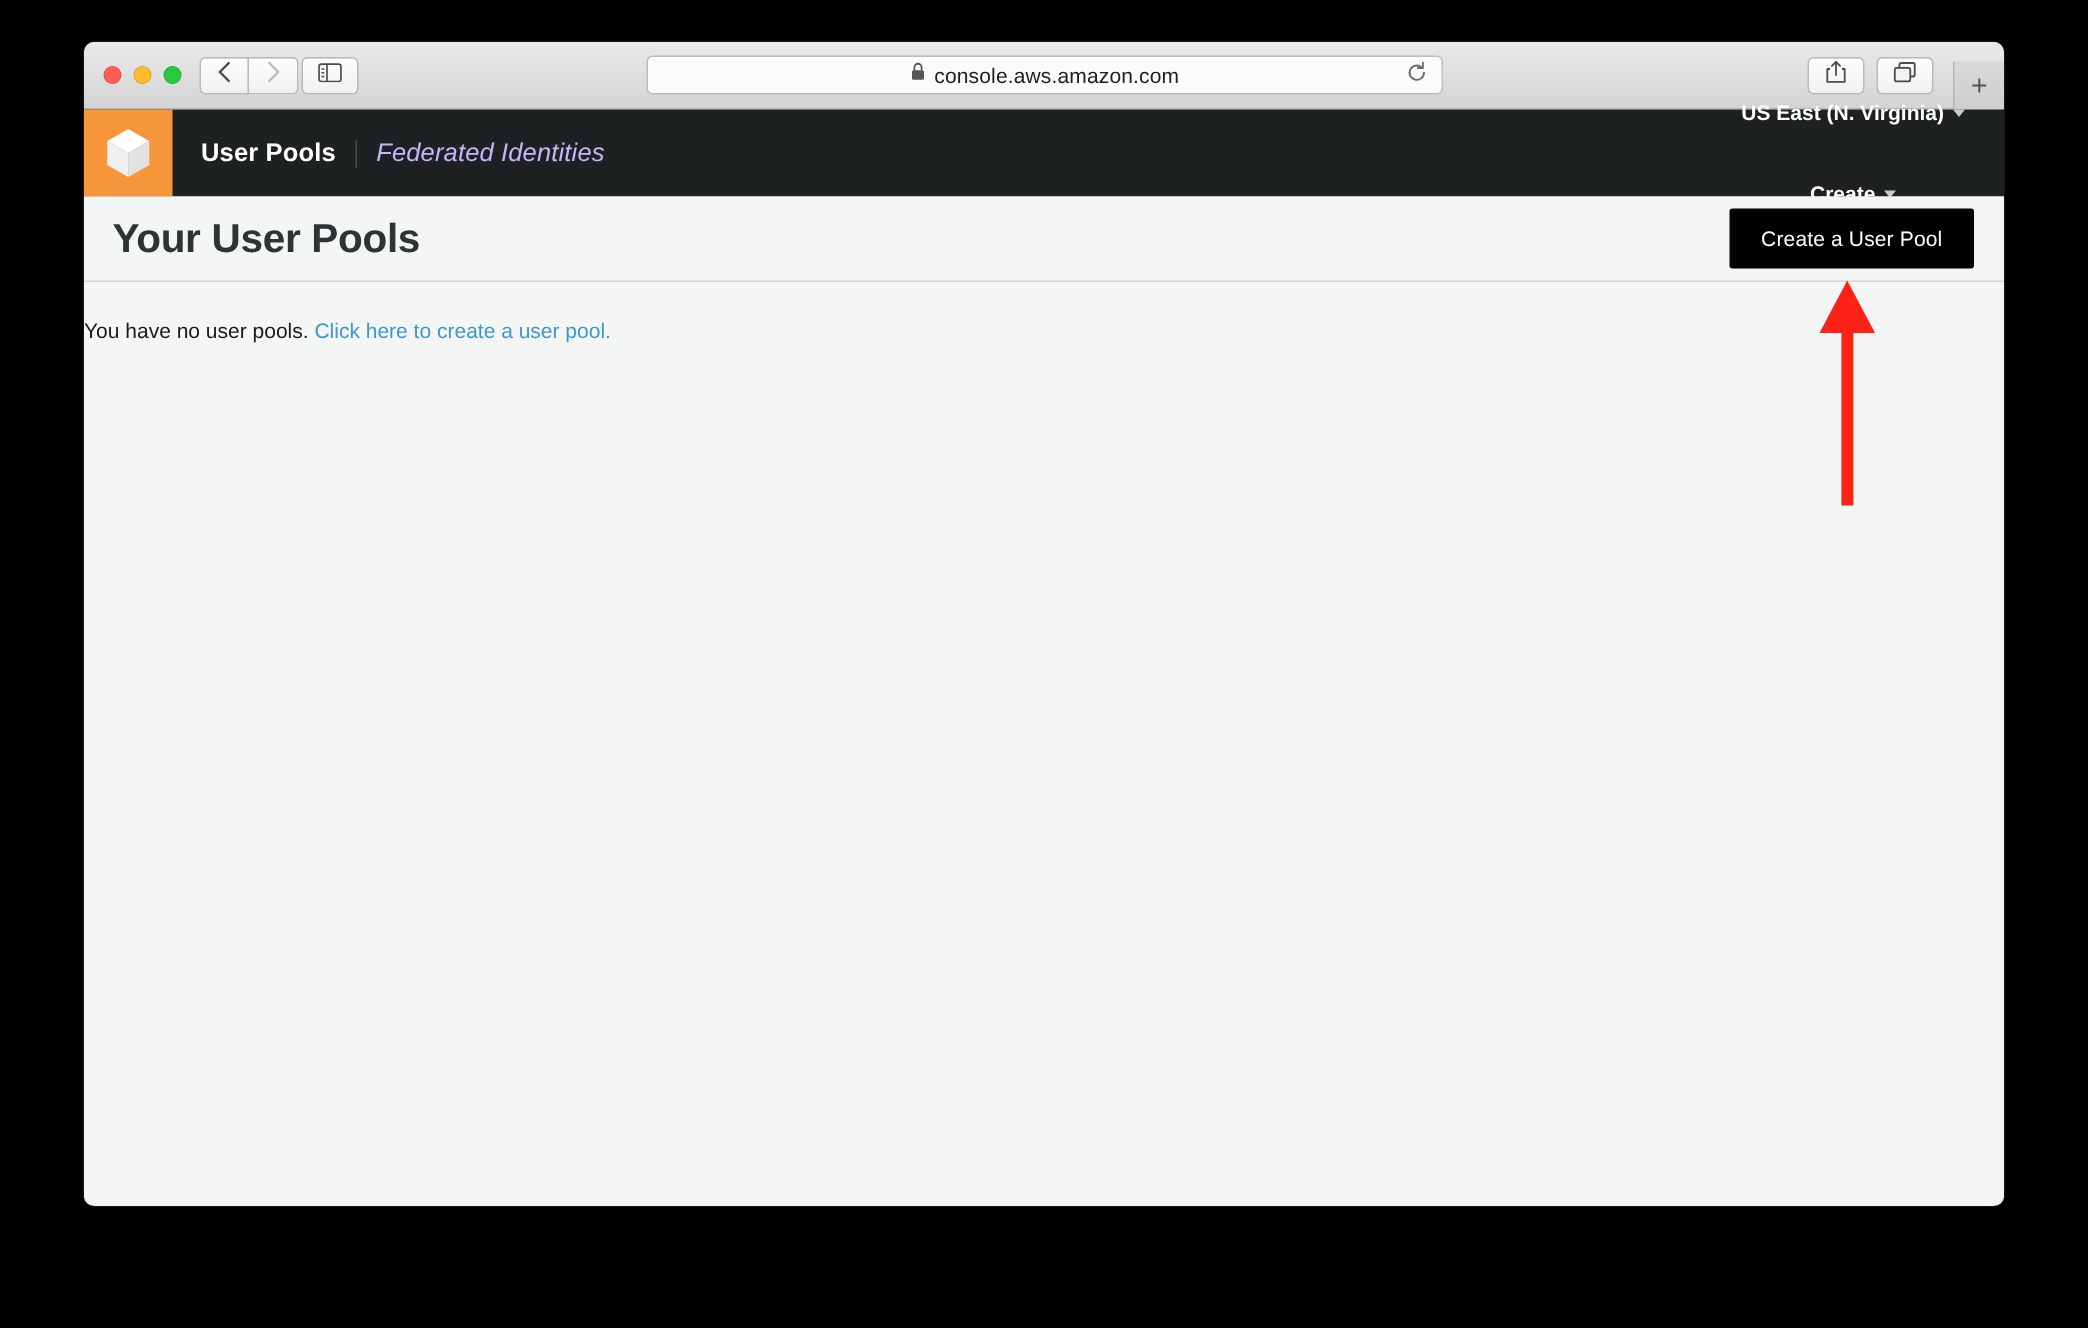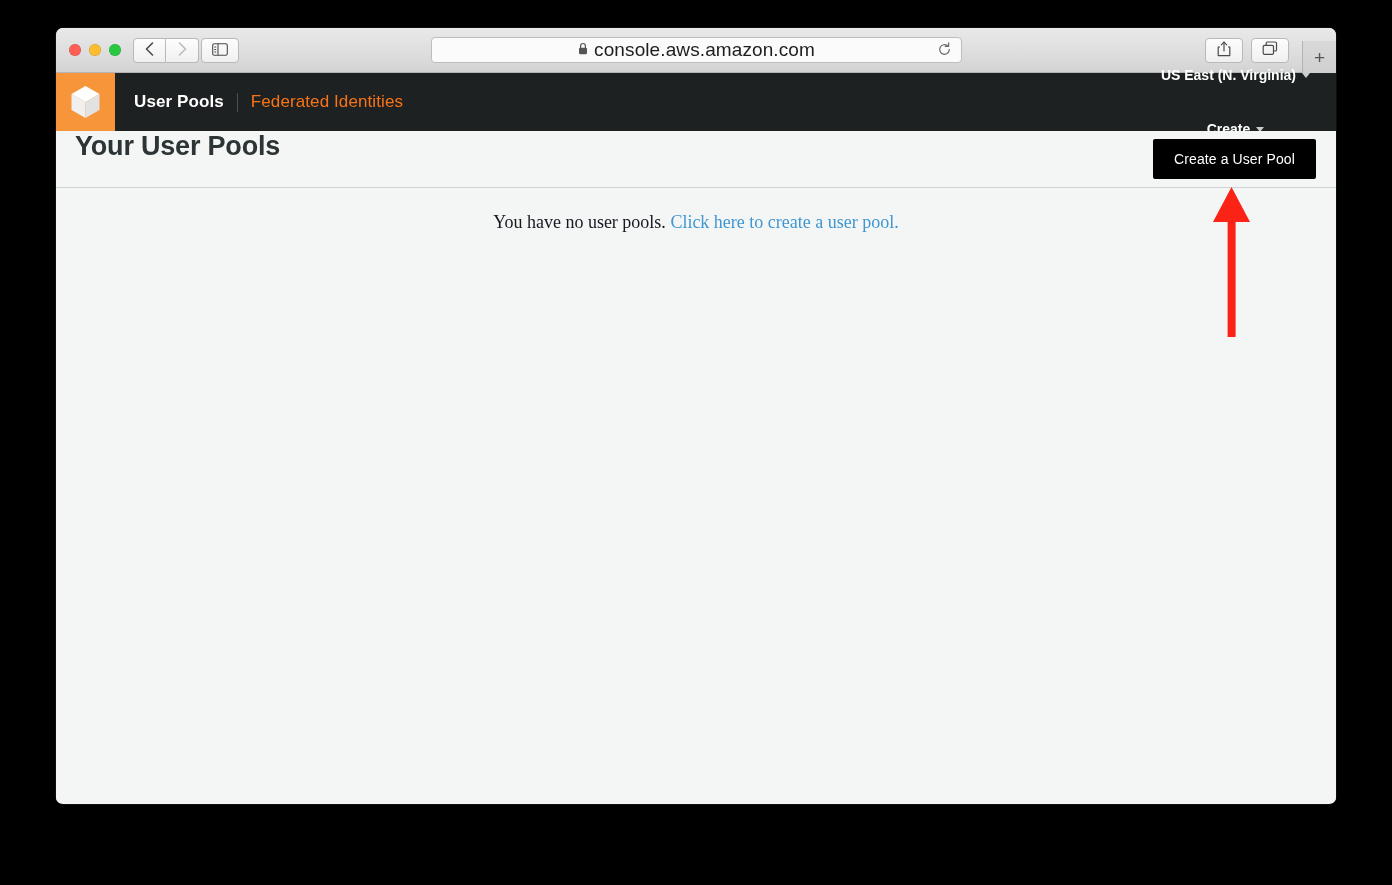--- a/index.html
+++ b/index.html
@@ -97,21 +97,21 @@
     align-items: center;
     justify-content: center;
     box-sizing: border-box;
   }
   .url-inner {
     display: flex;
     align-items: center;
     gap: 6px;
   }
   .url-text {
-    font-size: 19px;
+    font-size: 14px;
     color: #1d1d1d;
     letter-spacing: 0.1px;
   }
   .reload-btn {
     position: absolute;
     right: 8px;
     top: 4px;
     width: 18px;
     height: 18px;
     display: flex;
@@ -170,22 +170,23 @@
     align-items: center;
     margin-left: 19px;
   }
   .nav-link {
     font-size: 17px;
     color: #ffffff;
     font-weight: 600;
     letter-spacing: 0.1px;
   }
   .nav-link.inactive {
-    color: #f97316;
+    color: #c4b5fd;
     font-weight: 400;
+    font-style: italic;
   }
   .nav-sep {
     width: 1px;
     height: 19px;
     background: #4b4f4f;
     margin: 0 13px;
   }
   .nav-right {
     margin-left: auto;
     display: flex;
@@ -210,21 +211,21 @@
     display: block;
   }
 
   
   .page-header {
     position: relative;
     height: 57px;
     background: #f4f6f6;
     border-bottom: 1px solid #cfd3d3;
     display: flex;
-    align-items: flex-start;
+    align-items: center;
     box-sizing: border-box;
   }
   .page-title {
     margin-left: 19px;
     font-size: 27px;
     font-weight: bold;
     color: #2d3436;
     letter-spacing: -0.2px;
   }
   .create-btn {
@@ -244,24 +245,23 @@
   }
 
   
   .content {
     position: relative;
     height: 615px;
     background: #f4f6f6;
   }
   .empty-state {
     padding-top: 24px;
-    text-align: center;
-    font-size: 18px;
+    text-align: left;
+    font-size: 14px;
     color: #16191f;
-    font-family: Liberation Serif, serif;
   }
   .empty-link {
     color: #3f96d1;
     text-decoration: none;
     cursor: pointer;
   }
 
   
   .annotation-arrow {
     position: absolute;

